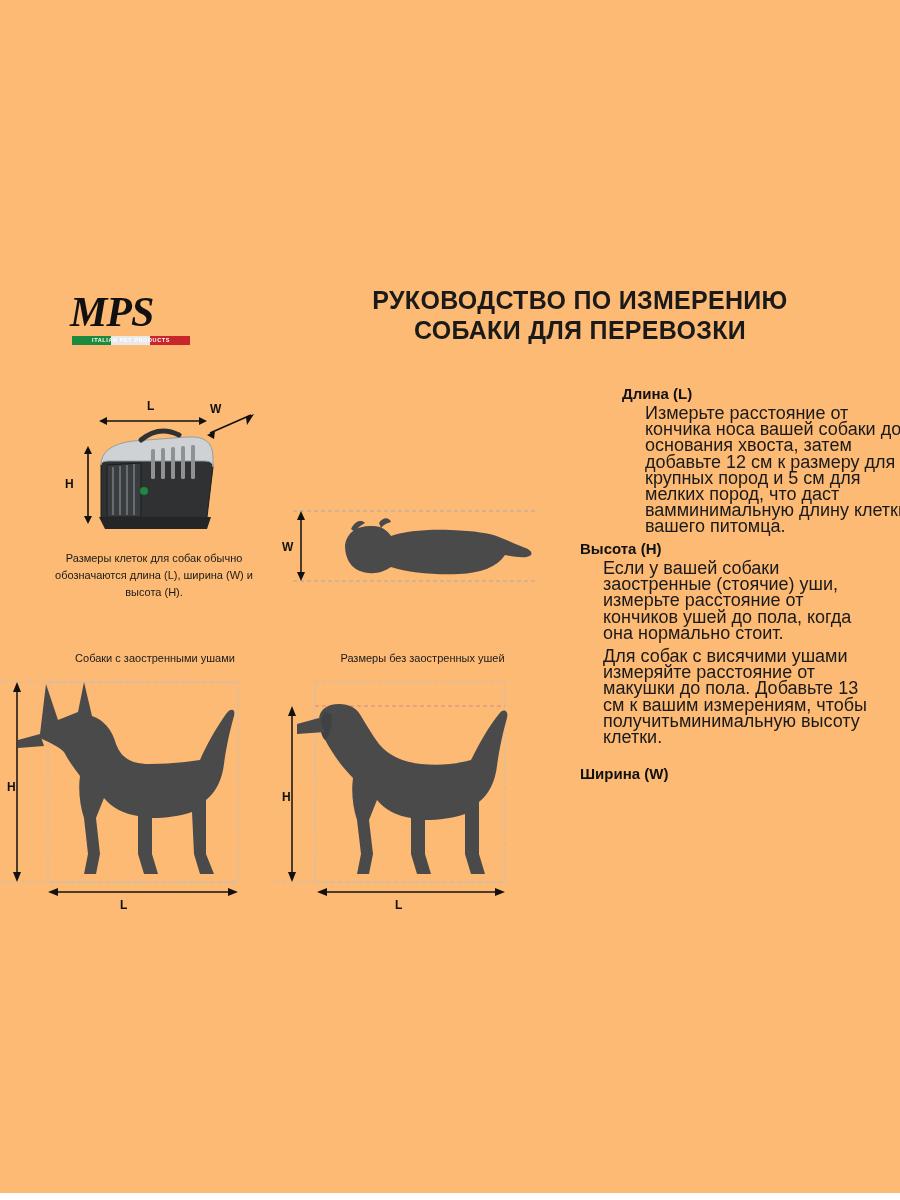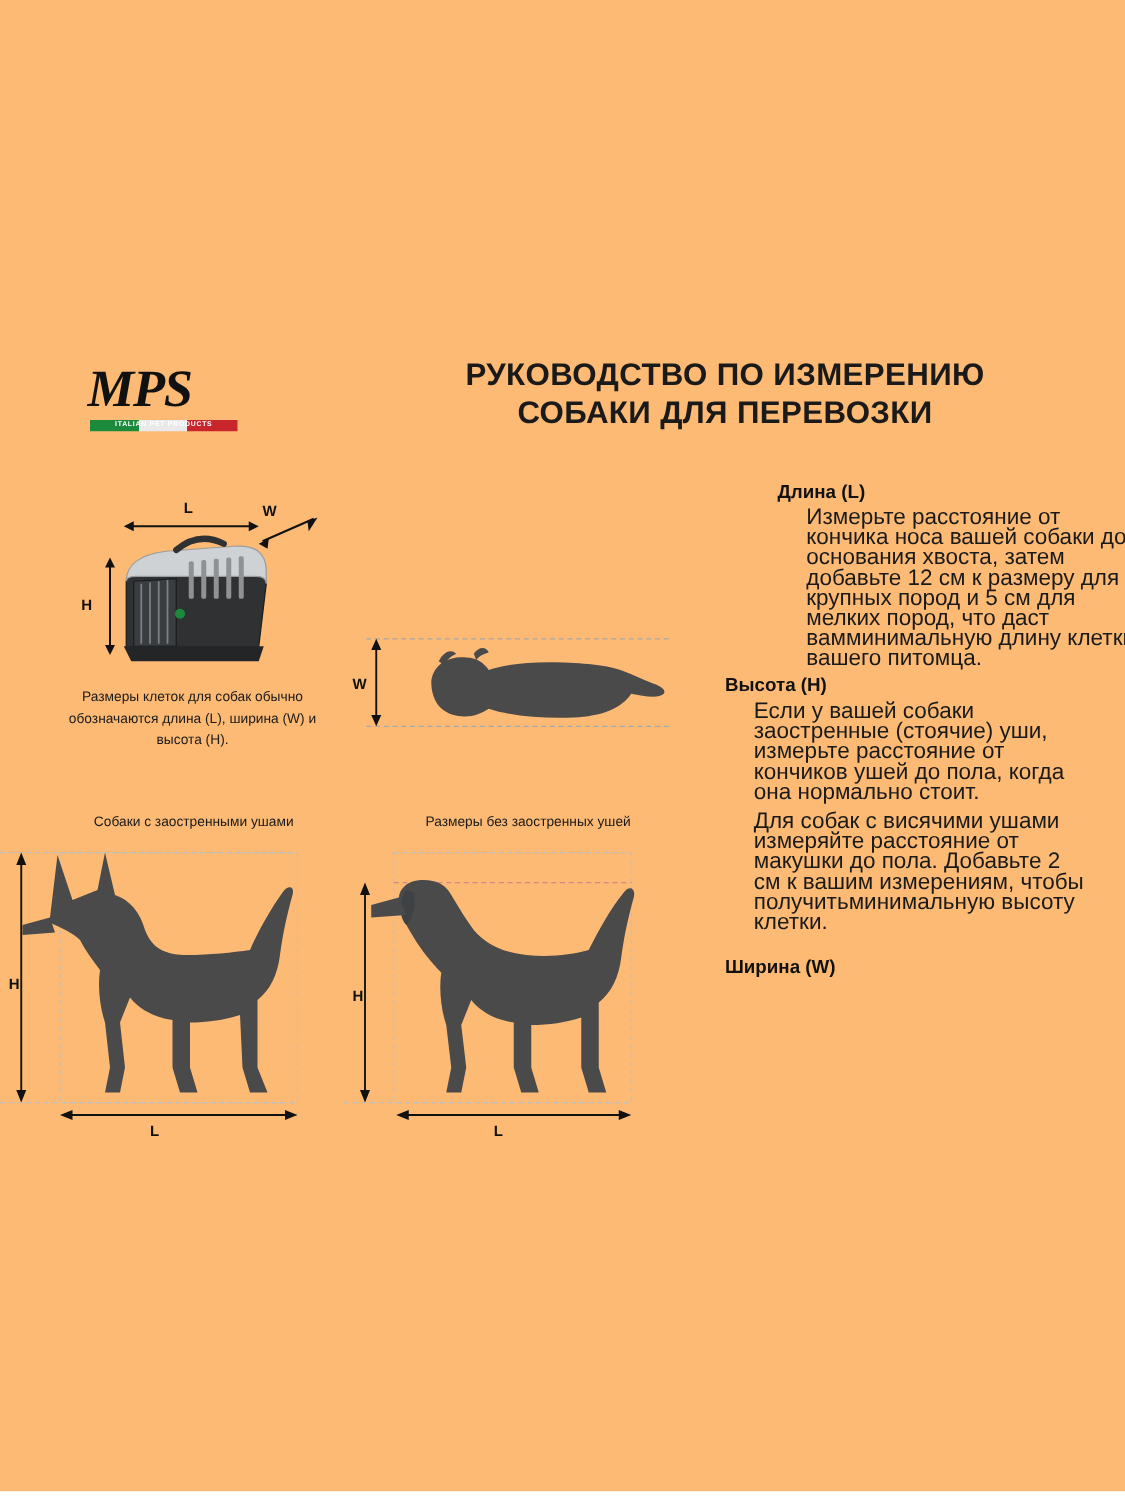--- a/index.html
+++ b/index.html
@@ -321,20 +321,20 @@
   </div>
 
   <div class="section" style="top:385px;margin-left:42px;">
     <h3>Длина (L)</h3>
     <p>Измерьте расстояние от кончика носа вашей собаки до основания хвоста, затем добавьте 12 см к размеру для крупных пород и 5 см для мелких пород, что даст вамминимальную длину клетки вашего питомца.</p>
   </div>
 
   <div class="section" style="top:540px;">
     <h3>Высота (H)</h3>
     <p>Если у вашей собаки заостренные (стоячие) уши, измерьте расстояние от кончиков ушей до пола, когда она нормально стоит.</p>
-    <p>Для собак с висячими ушами измеряйте расстояние от макушки до пола. Добавьте 2 см к вашим измерениям, чтобы получитьминимальную высоту клетки.</p>
+    <p>Для собак с висячими ушами измеряйте расстояние от макушки до пола. Добавьте 13 см к вашим измерениям, чтобы получитьминимальную высоту клетки.</p>
   </div>
 
   <div class="section" style="top:765px;">
     <h3>Ширина (W)</h3>
   </div>
 
 </div>
 
 </body></html>

